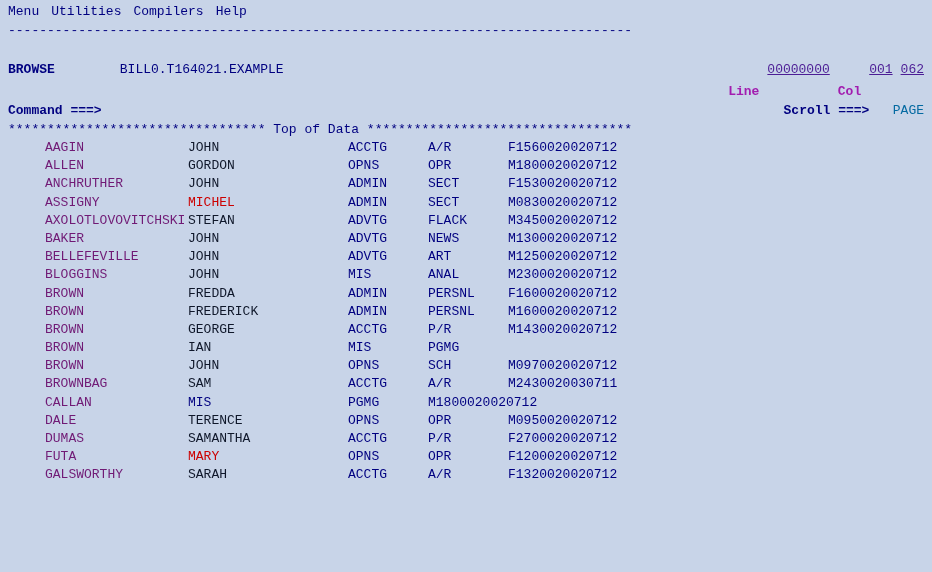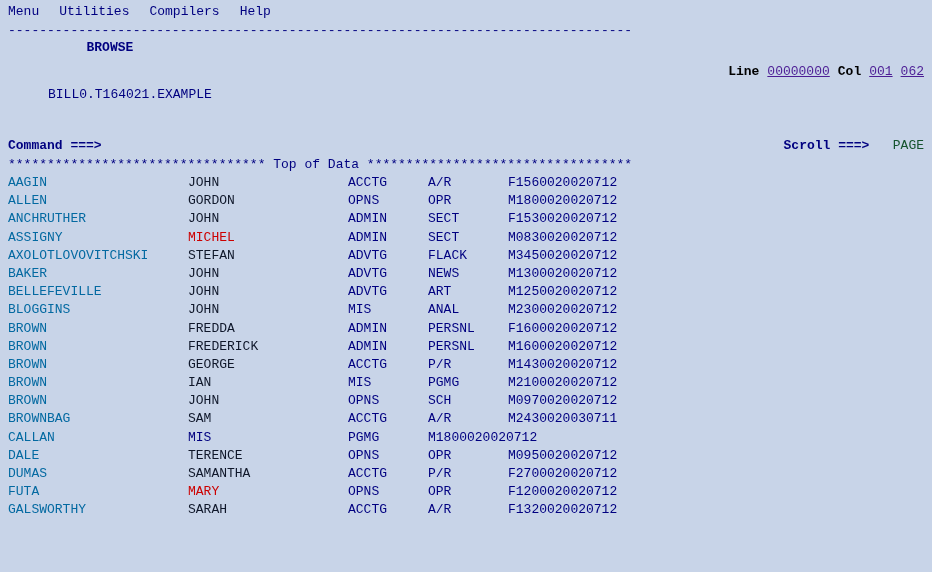--- a/index.html
+++ b/index.html
@@ -14,21 +14,21 @@
       font-size: 13px;
       width: 932px;
       min-height: 572px;
       color: #000080;
     }
 
     .menu-bar {
       background-color: #c8d4e8;
       padding: 4px 8px;
       display: flex;
-      gap: 20px;
+      gap: 12px;
       color: #000080;
     }
 
     .menu-item {
       cursor: pointer;
       color: #000080;
     }
 
     .divider-line {
       color: #000080;
@@ -40,57 +40,56 @@
 
     .header-row {
       display: flex;
       justify-content: space-between;
       padding: 2px 8px;
       background-color: #c8d4e8;
     }
 
     .header-left {
       display: flex;
-      gap: 32px;
+      gap: 25px;
       align-items: center;
-      flex-direction: column;
     }
 
     .header-right {
       display: flex;
       gap: 8px;
       align-items: center;
     }
 
     .browse-label {
       font-weight: bold;
       color: #000080;
     }
 
     .dataset-name {
       color: #000080;
       padding-left: 40px;
     }
 
     .line-label {
       font-weight: bold;
-      color: #000000;
+      color: #a21caf;
+      margin-top: 44px;
     }
 
     .line-value {
       color: #4c1d95;
       text-decoration: underline;
     }
 
     .command-row {
       display: flex;
       justify-content: space-between;
       padding: 2px 8px;
       background-color: #c8d4e8;
-      margin-top: 32px;
     }
 
     .command-label {
       font-weight: bold;
       color: #000080;
     }
 
     .command-input {
       background: transparent;
       border: none;
@@ -100,37 +99,38 @@
       color: #000080;
       width: 200px;
     }
 
     .scroll-label {
       font-weight: bold;
       color: #000080;
     }
 
     .scroll-value {
-      color: #14532d;
+      color: #0369a1;
     }
 
     .data-table {
       padding: 0 8px;
       width: 100%;
     }
 
     .data-row {
       display: grid;
       grid-template-columns: 180px 160px 80px 80px 160px;
       white-space: pre;
       line-height: 1.4;
     }
 
     .col-last {
-      color: #0369a1;
+      color: #701a75;
+      margin-left: 37px;
     }
 
     .col-first-red {
       color: #cc0000;
     }
 
     .col-first-blue {
       color: #0f172a;
     }
 
@@ -197,21 +197,21 @@
     <div class="data-row"><span class="col-last">ALLEN</span><span class="col-first-blue">GORDON</span><span class="col-dept">OPNS</span><span class="col-sub">OPR</span><span class="col-id">M1800020020712</span></div>
     <div class="data-row"><span class="col-last">ANCHRUTHER</span><span class="col-first-blue">JOHN</span><span class="col-dept">ADMIN</span><span class="col-sub">SECT</span><span class="col-id">F1530020020712</span></div>
     <div class="data-row"><span class="col-last">ASSIGNY</span><span class="col-first-red">MICHEL</span><span class="col-dept">ADMIN</span><span class="col-sub">SECT</span><span class="col-id">M0830020020712</span></div>
     <div class="data-row"><span class="col-last">AXOLOTLOVOVITCHSKI</span><span class="col-first-blue">STEFAN</span><span class="col-dept">ADVTG</span><span class="col-sub">FLACK</span><span class="col-id">M3450020020712</span></div>
     <div class="data-row"><span class="col-last">BAKER</span><span class="col-first-blue">JOHN</span><span class="col-dept">ADVTG</span><span class="col-sub">NEWS</span><span class="col-id">M1300020020712</span></div>
     <div class="data-row"><span class="col-last">BELLEFEVILLE</span><span class="col-first-blue">JOHN</span><span class="col-dept">ADVTG</span><span class="col-sub">ART</span><span class="col-id">M1250020020712</span></div>
     <div class="data-row"><span class="col-last">BLOGGINS</span><span class="col-first-blue">JOHN</span><span class="col-dept">MIS</span><span class="col-sub">ANAL</span><span class="col-id">M2300020020712</span></div>
     <div class="data-row"><span class="col-last">BROWN</span><span class="col-first-blue">FREDDA</span><span class="col-dept">ADMIN</span><span class="col-sub">PERSNL</span><span class="col-id">F1600020020712</span></div>
     <div class="data-row"><span class="col-last">BROWN</span><span class="col-first-blue">FREDERICK</span><span class="col-dept">ADMIN</span><span class="col-sub">PERSNL</span><span class="col-id">M1600020020712</span></div>
     <div class="data-row"><span class="col-last">BROWN</span><span class="col-first-blue">GEORGE</span><span class="col-dept">ACCTG</span><span class="col-sub">P/R</span><span class="col-id">M1430020020712</span></div>
-    <div class="data-row"><span class="col-last">BROWN</span><span class="col-first-blue">IAN</span><span class="col-dept">MIS</span><span class="col-sub">PGMG</span><span class="col-id">M2100020020712</span></div>
+    <div class="data-row"><span class="col-last">BROWN</span><span class="col-first-blue">IAN</span><span class="col-dept">MIS</span><span class="col-sub">PGMG</span></div>
     <div class="data-row"><span class="col-last">BROWN</span><span class="col-first-blue">JOHN</span><span class="col-dept">OPNS</span><span class="col-sub">SCH</span><span class="col-id">M0970020020712</span></div>
     <div class="data-row"><span class="col-last">BROWNBAG</span><span class="col-first-blue">SAM</span><span class="col-dept">ACCTG</span><span class="col-sub">A/R</span><span class="col-id">M2430020030711</span></div>
     <div class="data-row"><span class="col-last">CALLAN</span><span class="col-dept">MIS</span><span class="col-sub">PGMG</span><span class="col-id">M1800020020712</span></div>
     <div class="data-row"><span class="col-last">DALE</span><span class="col-first-blue">TERENCE</span><span class="col-dept">OPNS</span><span class="col-sub">OPR</span><span class="col-id">M0950020020712</span></div>
     <div class="data-row"><span class="col-last">DUMAS</span><span class="col-first-blue">SAMANTHA</span><span class="col-dept">ACCTG</span><span class="col-sub">P/R</span><span class="col-id">F2700020020712</span></div>
     <div class="data-row"><span class="col-last">FUTA</span><span class="col-first-red">MARY</span><span class="col-dept">OPNS</span><span class="col-sub">OPR</span><span class="col-id">F1200020020712</span></div>
     <div class="data-row"><span class="col-last">GALSWORTHY</span><span class="col-first-blue">SARAH</span><span class="col-dept">ACCTG</span><span class="col-sub">A/R</span><span class="col-id">F1320020020712</span></div>
   </div>
 
 </body></html>

